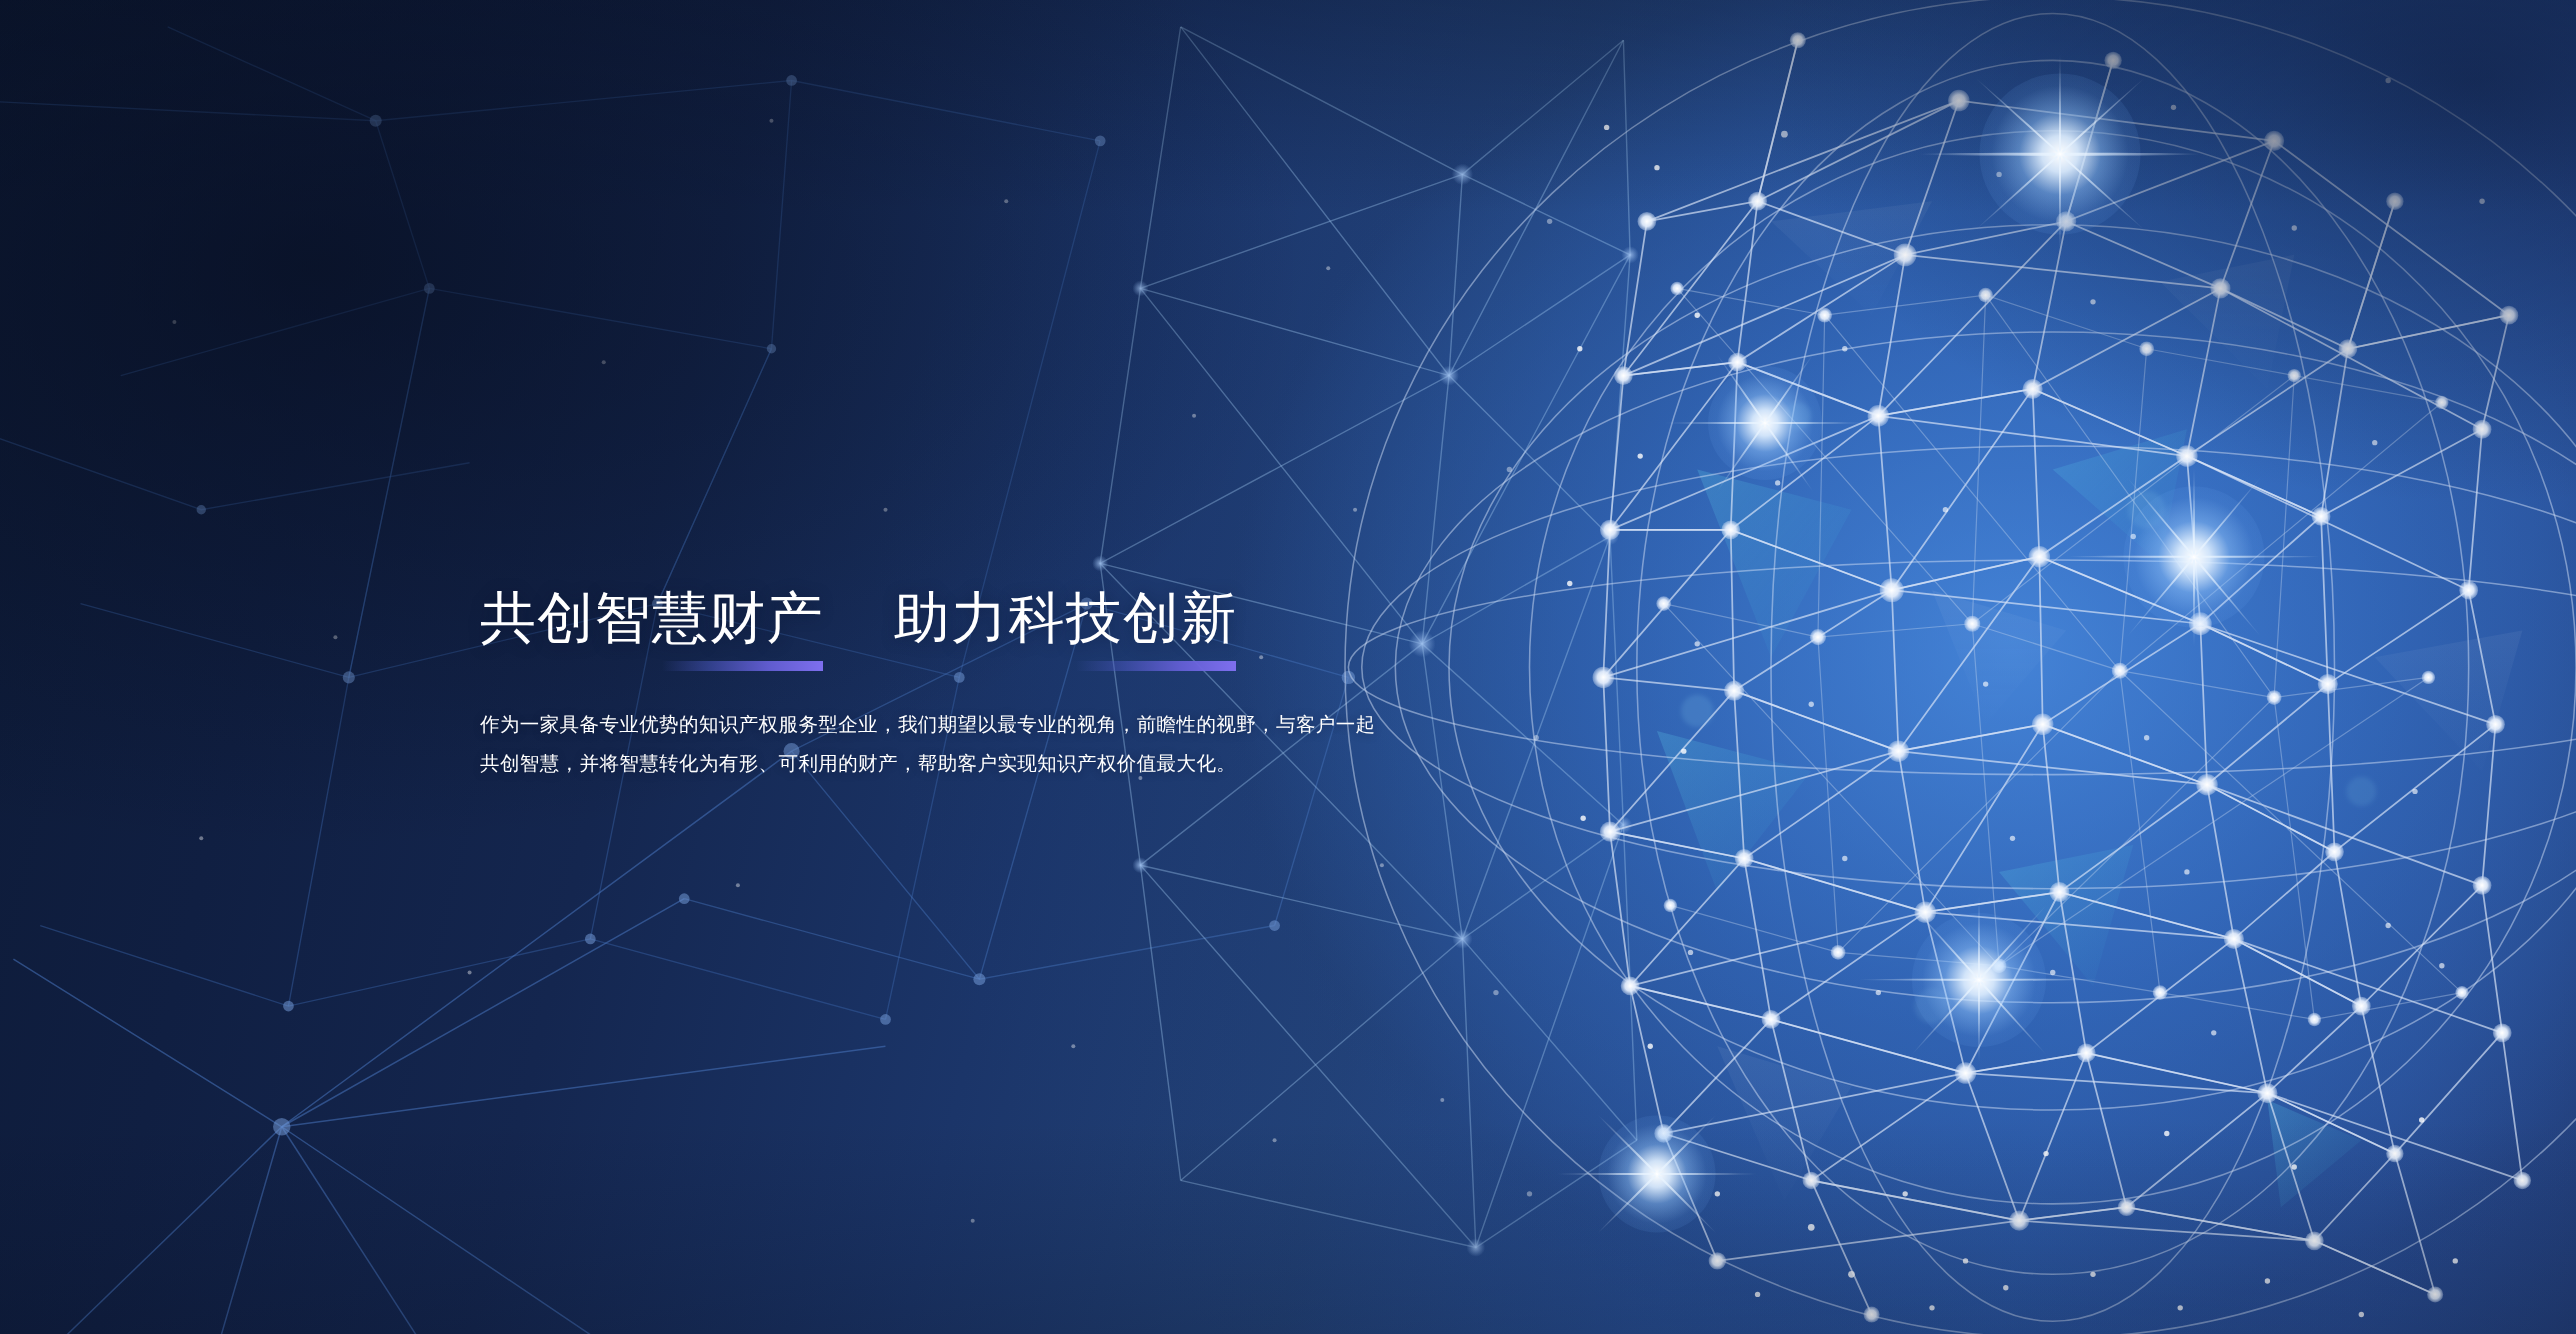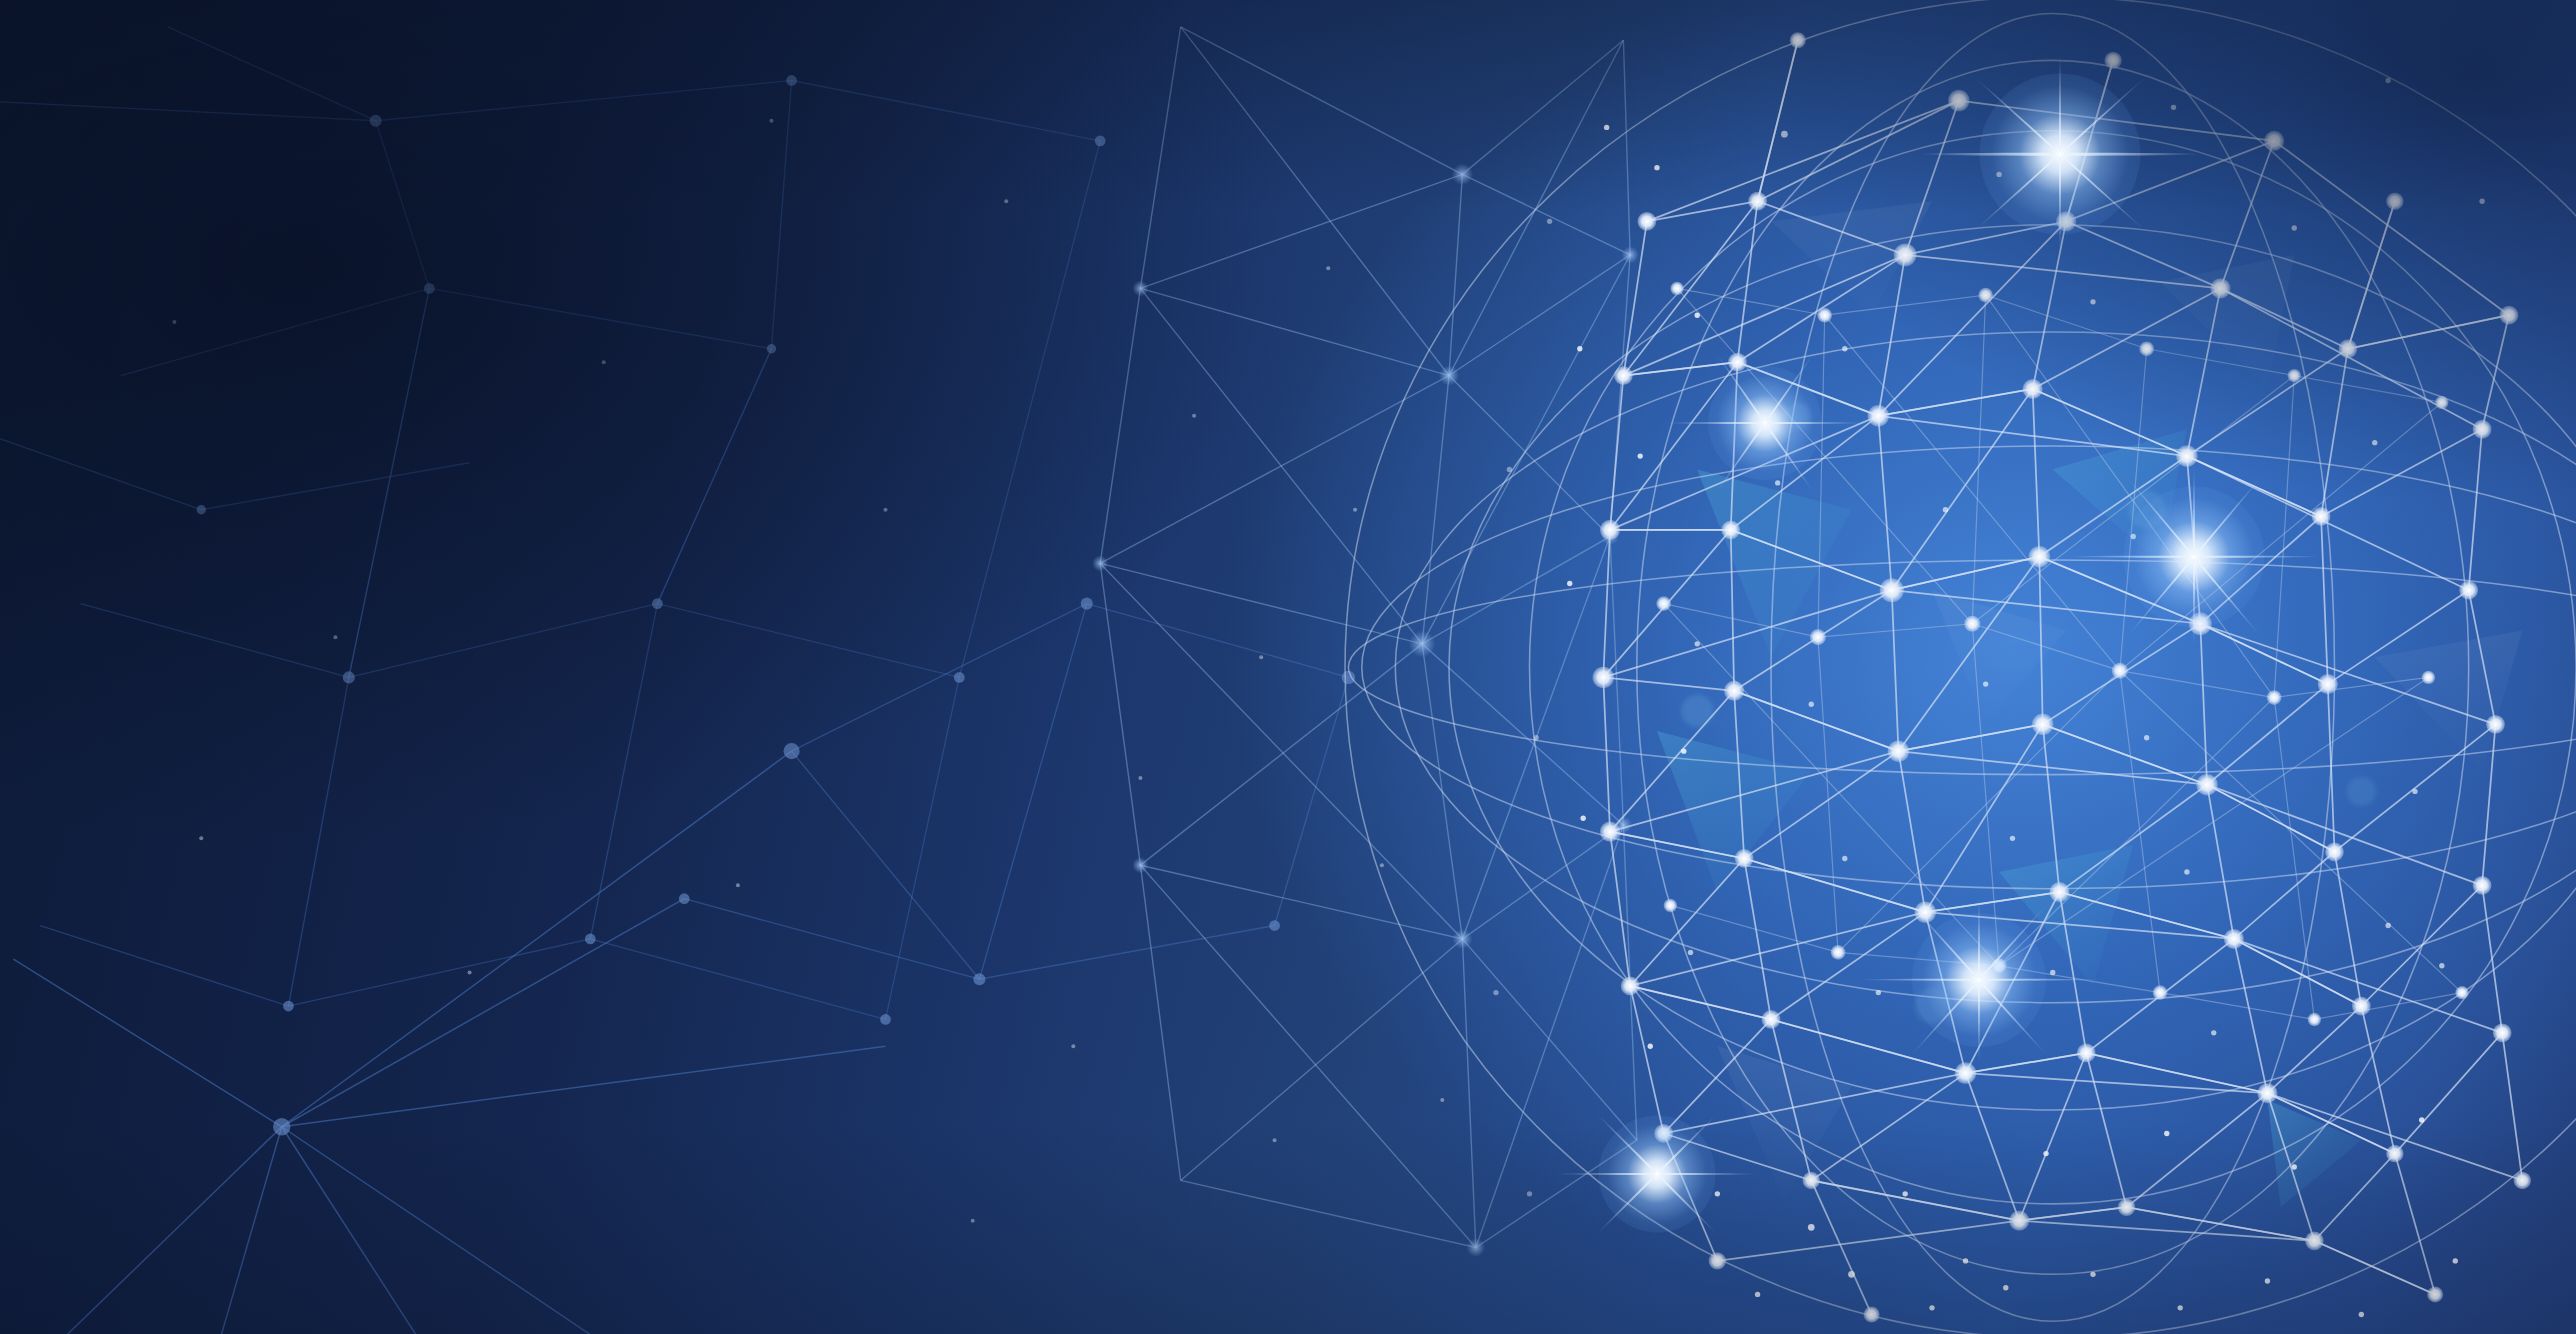--- a/index.html
+++ b/index.html
@@ -567,18 +567,28 @@
 
   <div class="flare" style="left:1556px; top:1073px; width:201px; height:201px;">
     <div class="core" style="width:117px;height:117px;"></div>
     <div class="spike" style="width:201px;height:2px;transform:translate(-50%,-50%);"></div>
     <div class="spike" style="width:168px;height:2px;transform:translate(-50%,-50%) rotate(45deg);"></div>
     <div class="spike" style="width:168px;height:2px;transform:translate(-50%,-50%) rotate(-45deg);"></div>
   </div>
 
   <div class="content">
 
-
+    <h1 class="headline">
+      <span class="hl-seg">
+        <span class="hl-plain">共创智慧</span><span class="hl-accent">财产</span>
+      </span>
+      <span class="hl-gap"></span>
+      <span class="hl-seg">
+        <span class="hl-plain">助力科技</span><span class="hl-accent">创新</span>
+      </span>
+    </h1>
+
+    <p class="paragraph">作为一家具备专业优势的知识产权服务型企业，我们期望以最专业的视角，前瞻性的视野，与客户一起共创智慧，并将智慧转化为有形、可利用的财产，帮助客户实现知识产权价值最大化。</p>
 
   </div>
 
 </div>
 
 
 </body></html>

